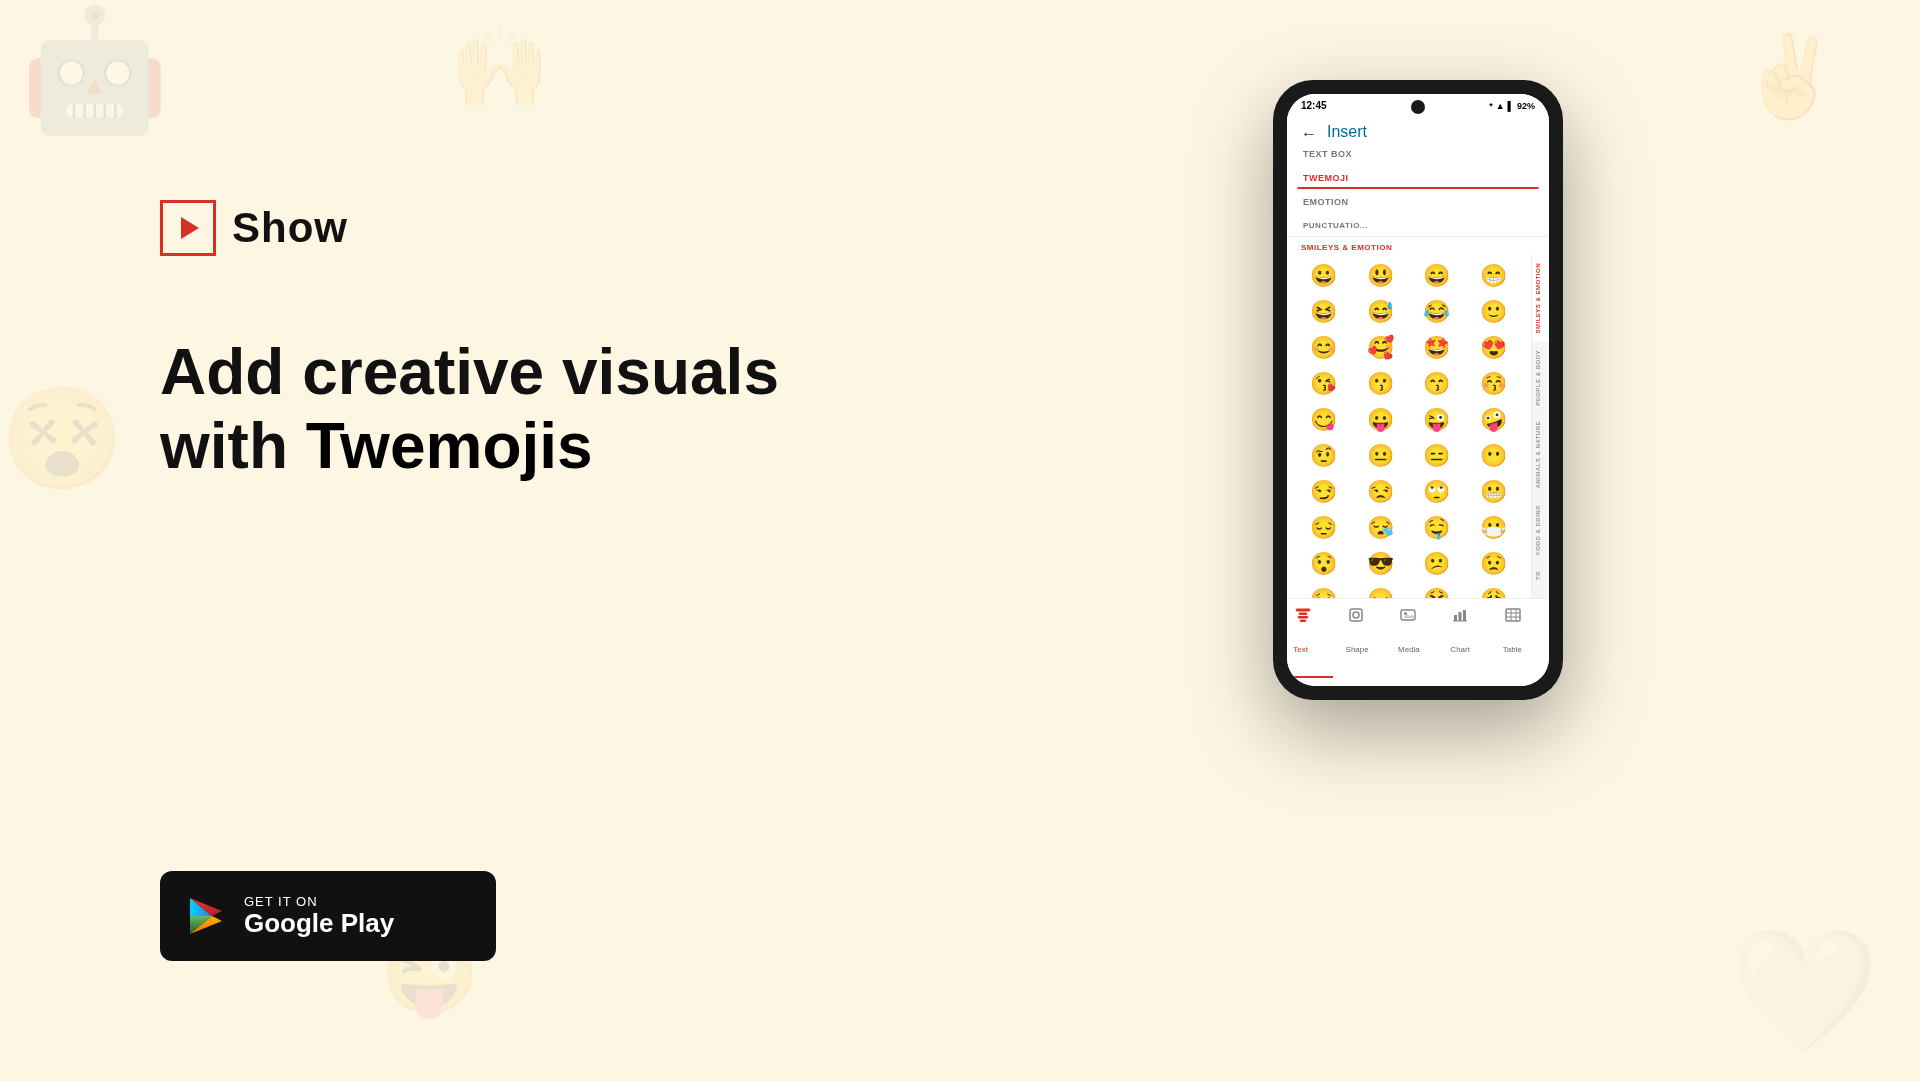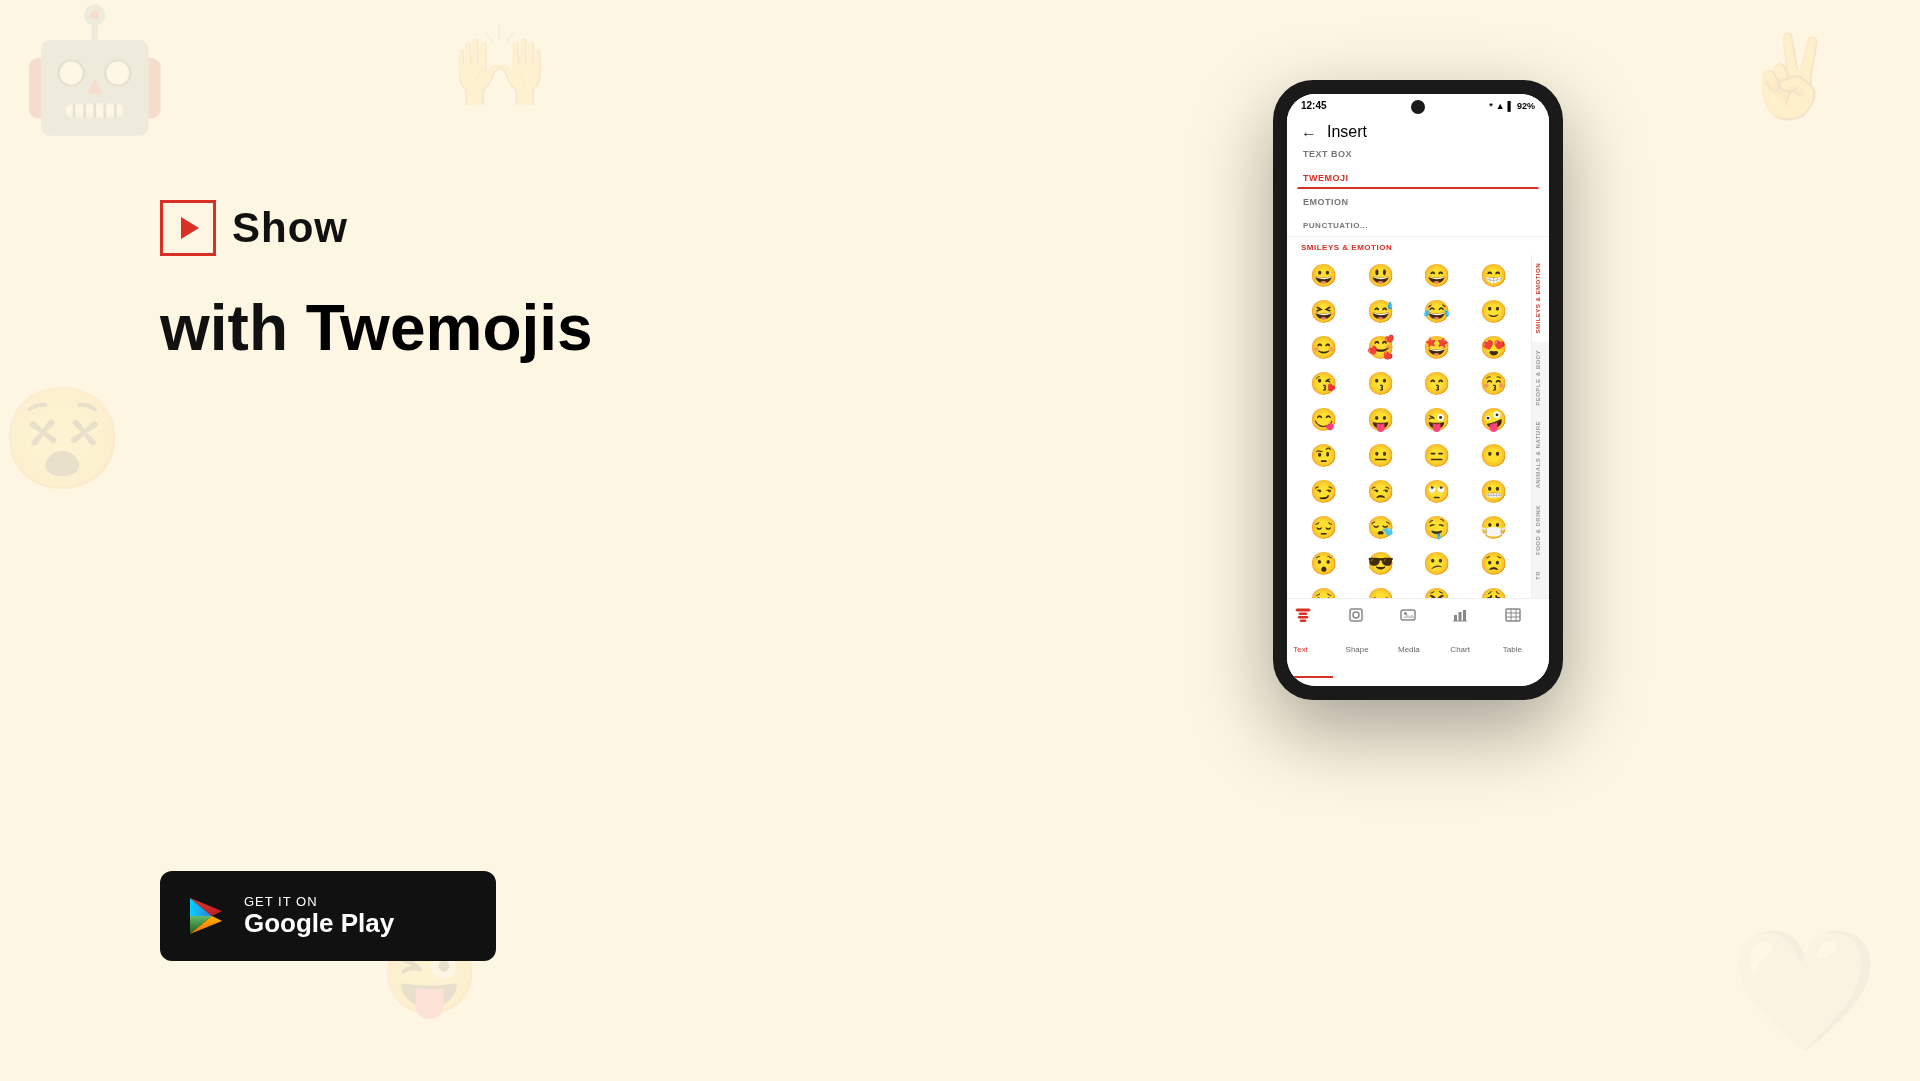--- a/index.html
+++ b/index.html
@@ -26,21 +26,21 @@
       position: absolute;
       left: 160px;
       top: 200px;
       width: 620px;
     }
 
     .show-logo {
       display: flex;
       align-items: center;
       gap: 16px;
-      margin-bottom: 36px;
+      margin-bottom: 80px;
     }
 
     .show-icon-box {
       width: 56px;
       height: 56px;
       border: 3px solid #d93025;
       display: flex;
       align-items: center;
       justify-content: center;
       position: relative;
@@ -188,21 +188,21 @@
 
     .back-arrow {
       font-size: 16px;
       color: #333;
       cursor: pointer;
     }
 
     .app-title {
       font-size: 16px;
       font-weight: 500;
-      color: #000000;
+      color: #0369a1;
     }
 
     
     .tabs {
       display: flex;
       background: #fff;
       border-bottom: 1px solid #eee;
       flex-shrink: 0;
       padding: 0 10px;
       flex-direction: column;
@@ -368,20 +368,21 @@
 <div class="bg-deco deco-top-center">🙌</div>
 
 <div class="left-section">
 
   <div class="show-logo">
     <div class="show-icon-box"></div>
     <span class="show-text">Show</span>
   </div>
 
   <div class="headline">
+    <div>Add creative visuals</div>
     <div>
       <span>with </span><span class="red">Twemojis</span>
     </div>
   </div>
 </div>
 
 <div class="google-play">
   <div class="play-triangle">
     <svg viewBox="0 0 44 44" xmlns="http://www.w3.org/2000/svg">
       <defs>

